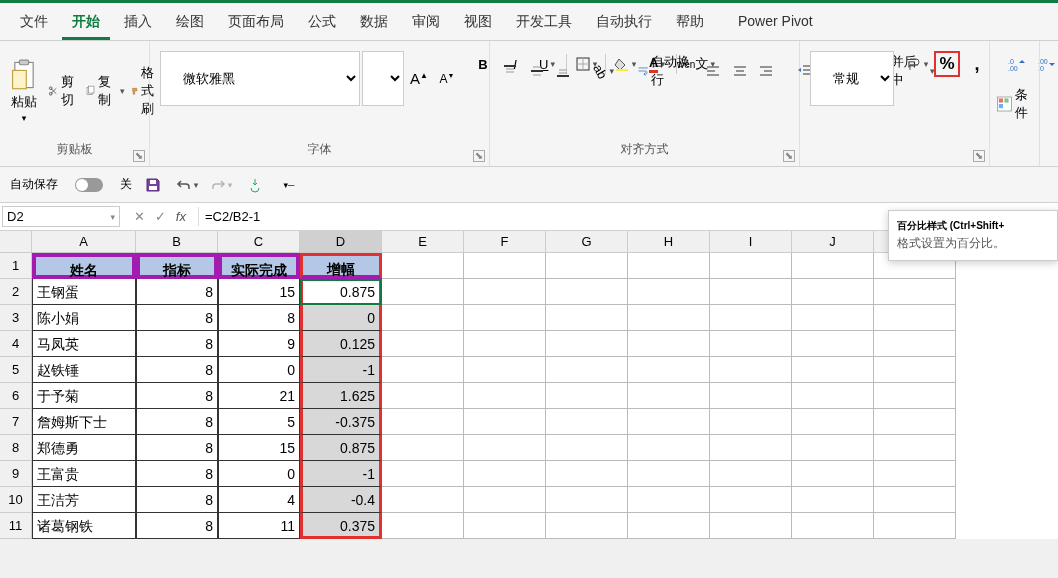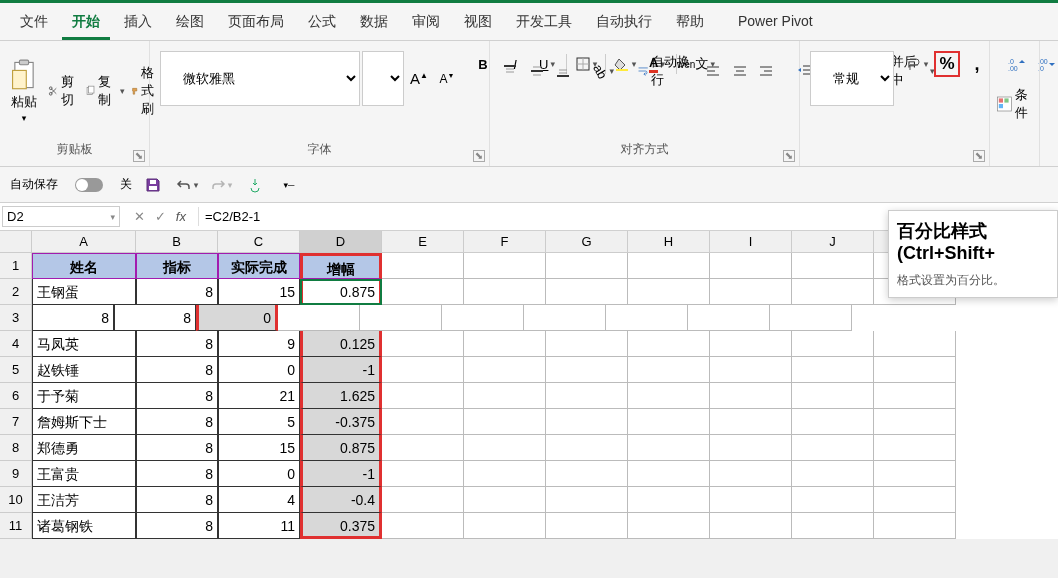--- a/index.html
+++ b/index.html
@@ -38,29 +38,29 @@
 .seltri{position:absolute;left:0;top:0;width:32px;height:22px;background:#f0f0f0;border-right:1px solid #ccc;border-bottom:1px solid #ccc}
 .colheads{display:flex;margin-left:32px;height:22px}
 .colhead{width:82px;text-align:center;border-right:1px solid #ccc;border-bottom:1px solid #ccc;background:#f0f0f0;font-size:13px;line-height:22px}
 .colhead.wide{width:104px}
 .colhead.sel{background:#d0d0d0}
 .rows{display:flex;flex-direction:column}
 .row{display:flex;height:26px}
 .rowhead{width:32px;text-align:center;border-right:1px solid #ccc;border-bottom:1px solid #ccc;background:#f0f0f0;font-size:13px;line-height:26px}
 .cell{width:82px;border-right:1px solid #bbb;border-bottom:1px solid #bbb;padding:0 4px;line-height:26px;font-size:14px}
 .cell.wide{width:104px}
-.cell.hdr{background:#b4c7e7;text-align:center;font-weight:bold;border:1px solid #a21caf}
+.cell.hdr{background:#b4c7e7;text-align:center;font-weight:bold;border:4px solid #a21caf}
 .cell.data{border:1px solid #333;border-top:none;background:#fff}
 .cell.num{text-align:right}
 .cell.sel{background:#d8d8d8}
 .redbox{border-left:3px solid #e03030!important;border-right:3px solid #e03030!important}
 .redtop{border-top:3px solid #e03030!important}
 .redbot{border-bottom:3px solid #e03030!important}
 .tooltip{position:absolute;right:0;top:210px;width:170px;background:#fff;border:1px solid #ccc;box-shadow:0 2px 8px rgba(0,0,0,.2);padding:8px;z-index:10}
-.tt-title{font-weight:bold;font-size:18px;margin-bottom:8px}
+.tt-title{font-weight:bold;font-size:10px;margin-bottom:2px}
 .tt-body{font-size:12px;color:#555}
 svg{pointer-events:none}
 .small-icon{width:16px;height:16px}
 .wen{font-size:10px;writing-mode:horizontal-tb}
 </style>
 </head>
 <body>
 
 <div class="titlebar"></div>
 
@@ -398,20 +398,21 @@
 <div class="cell"></div>
 <div class="cell"></div>
 <div class="cell"></div>
 <div class="cell"></div>
 <div class="cell"></div>
 <div class="cell"></div>
 <div class="cell"></div>
       </div>
       <div class="row">
         <div class="rowhead">3</div>
+<div class="cell wide data">陈小娟</div>
 <div class="cell data num">8</div>
 <div class="cell data num">8</div>
 <div class="cell data num sel redbox  " style="">0</div>
 <div class="cell"></div>
 <div class="cell"></div>
 <div class="cell"></div>
 <div class="cell"></div>
 <div class="cell"></div>
 <div class="cell"></div>
 <div class="cell"></div>

